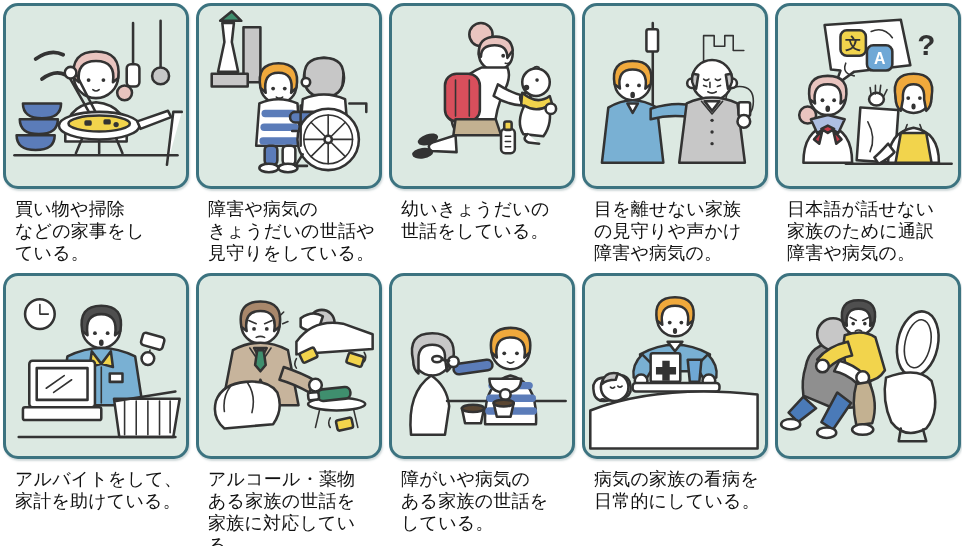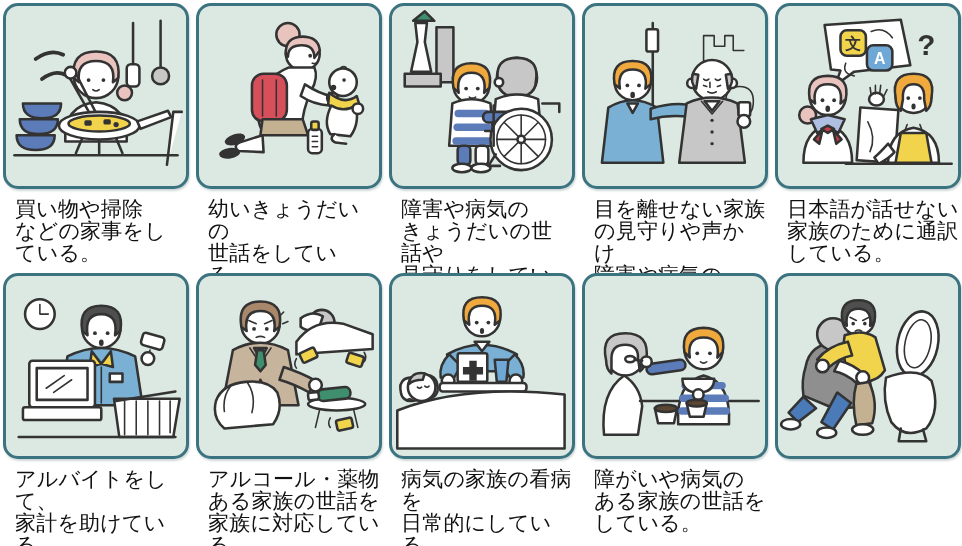--- a/index.html
+++ b/index.html
@@ -4,21 +4,21 @@
 <style>
   html,body{margin:0;padding:0;background:#fff;}
   #page{position:relative;width:962px;height:546px;background:#fff;overflow:hidden;
         font-family:"Liberation Sans","DejaVu Sans",sans-serif;}
   .grid{display:grid;grid-template-columns:repeat(5,186px);grid-auto-rows:270px;
         column-gap:7px;padding:3px 0 0 3px;}
   .card{box-sizing:border-box;width:186px;height:186px;border:3px solid var(--card-border,#3c7380);
         border-radius:15px;background:var(--card-background,#dce9e2);overflow:hidden;
         box-shadow:1px 2px 2px rgba(120,145,150,.35);}
   .card svg{display:block;width:100%;height:100%;}
-  .caption{padding:9px 2px 0 12px;font-size:21px;line-height:22px;color:var(--text,#111);
+  .caption{padding:9px 2px 0 12px;font-size:18px;line-height:22px;color:var(--text,#111);
            white-space:pre-line;letter-spacing:.2px;}
   
   svg *{stroke:var(--outline,#333);stroke-width:2.4;stroke-linecap:round;stroke-linejoin:round;}
   svg text{stroke:none;font-family:"Liberation Sans","DejaVu Sans",sans-serif;}
   .o{fill:none}.thin{stroke-width:1.5}.thick{stroke-width:3.6}
   .w{fill:#fff}
   .ink{fill:#333;stroke:none}
   .f-yel{fill:var(--accent-yellow,#f2d44c)}
   .f-red{fill:var(--accent-red,#d84f5c)}
   .f-org{fill:var(--accent-orange,#f0a93c)}
@@ -77,54 +77,20 @@
         </svg>
       </div>
       <div class="caption">買い物や掃除
 などの家事をし
 ている。</div>
     </div>
 
     <div class="cell">
       <div class="card">
         <svg viewBox="0 0 170 170">
-          <circle cx="84" cy="27" r="11" class="f-pink"></circle>
-          <circle cx="98" cy="45" r="16" class="w"></circle>
-          <path class="f-pink" d="M82 46 q-1 -17 16 -17 q15 0 16 13 l-5 7 q0 -12 -12 -12 q-13 0 -13 11 z"></path>
-          <circle cx="105" cy="47" r="1.8" class="ink"></circle>
-          <path class="o thin" d="M107 54 q3 1 5 -1"></path>
-          <path class="w" d="M85 58 Q60 68 56 93 Q54 112 62 121 L96 121 Q98 96 106 80 Q113 67 109 58 Z"></path>
-          <rect x="50" y="64" width="33" height="45" rx="11" class="f-red"></rect>
-          <path class="o thin" d="M60 70 v34 M73 70 v34" stroke="#8e2a36"></path>
-          <path class="f-khaki" d="M60 107 h38 l5 15 h-45 z"></path>
-          <path class="w" d="M60 122 l-22 7 q-6 3 -1 8 l24 1 z"></path>
-          <ellipse cx="34" cy="126" rx="10" ry="5" class="ink" transform="rotate(-18 34 126)"></ellipse>
-          <ellipse cx="29" cy="139" rx="10" ry="5" class="ink" transform="rotate(-8 29 139)"></ellipse>
-          <path class="w" d="M100 74 q14 9 25 11 l-2 9 q-15 -1 -27 -9 z"></path>
-          <circle cx="126" cy="87" r="5" class="w"></circle>
-          <circle cx="136" cy="72" r="13" class="w"></circle>
-          <path class="o thin" d="M133 59 q3 -3 6 -1"></path>
-          <circle cx="137" cy="70" r="1.7" class="ink"></circle>
-          <circle cx="127" cy="77" r="2.6" class="ink"></circle>
-          <path class="f-yel" d="M123 82 q14 12 26 3 l3 10 q-15 11 -30 -2 z"></path>
-          <path class="w" d="M125 94 q-8 16 -1 27 l19 2 q9 -12 5 -29 q-12 7 -23 0 z"></path>
-          <circle cx="150" cy="97" r="5" class="w"></circle>
-          <path class="w" d="M128 121 q-6 5 1 8 l10 1"></path>
-          <rect x="103" y="116" width="13" height="23" rx="4" class="w"></rect>
-          <rect x="106" y="109" width="7" height="8" rx="2" class="f-yel"></rect>
-          <path class="o thin" d="M107 123 h5 M107 128 h5 M107 133 h5"></path>
-        </svg>
-      </div>
-      <div class="caption">幼いきょうだいの
-世話をしている。</div>
-    </div>
-
-    <div class="cell">
-      <div class="card">
-        <svg viewBox="0 0 170 170">
           <path class="f-green" d="M20 14 l11 -9 l9 9 z"></path>
           <path class="w" d="M22 16 h11 l-2 18 l6 28 h-19 l6 -28 z"></path>
           <rect x="42" y="20" width="16" height="52" class="f-gray"></rect>
           <rect x="12" y="64" width="34" height="12" class="f-gray"></rect>
           <circle cx="118" cy="68" r="19" class="w"></circle>
           <path class="f-gray" d="M100 70 q-3 -21 18 -21 q21 0 18 21 q0 10 -8 14 h-20 q-8 -4 -8 -14 z"></path>
           <circle cx="101" cy="72" r="4" class="w"></circle>
           <path class="w" d="M98 88 q20 -9 40 0 l3 35 h-46 z"></path>
           <circle cx="75" cy="75" r="17" class="w"></circle>
           <path class="f-org" d="M58 77 q-4 -23 17 -23 q21 0 17 23 l-5 5 q3 -19 -12 -19 q-15 0 -12 19 z"></path>
@@ -144,20 +110,54 @@
           <circle cx="122" cy="126" r="23" class="o thin"></circle>
           <path class="o thin" d="M99 126 h46 M122 103 v46 M106 110 l32 32 M138 110 l-32 32"></path>
           <circle cx="122" cy="126" r="3.5" class="w"></circle>
           <path class="o" d="M96 94 v38 M96 118 h-8 M142 92 h16 v8"></path>
           <path class="o" d="M98 140 l-7 11 h11"></path>
         </svg>
       </div>
       <div class="caption">障害や病気の
 きょうだいの世話や
 見守りをしている。</div>
+    </div>
+
+    <div class="cell">
+      <div class="card">
+        <svg viewBox="0 0 170 170">
+          <circle cx="84" cy="27" r="11" class="f-pink"></circle>
+          <circle cx="98" cy="45" r="16" class="w"></circle>
+          <path class="f-pink" d="M82 46 q-1 -17 16 -17 q15 0 16 13 l-5 7 q0 -12 -12 -12 q-13 0 -13 11 z"></path>
+          <circle cx="105" cy="47" r="1.8" class="ink"></circle>
+          <path class="o thin" d="M107 54 q3 1 5 -1"></path>
+          <path class="w" d="M85 58 Q60 68 56 93 Q54 112 62 121 L96 121 Q98 96 106 80 Q113 67 109 58 Z"></path>
+          <rect x="50" y="64" width="33" height="45" rx="11" class="f-red"></rect>
+          <path class="o thin" d="M60 70 v34 M73 70 v34" stroke="#8e2a36"></path>
+          <path class="f-khaki" d="M60 107 h38 l5 15 h-45 z"></path>
+          <path class="w" d="M60 122 l-22 7 q-6 3 -1 8 l24 1 z"></path>
+          <ellipse cx="34" cy="126" rx="10" ry="5" class="ink" transform="rotate(-18 34 126)"></ellipse>
+          <ellipse cx="29" cy="139" rx="10" ry="5" class="ink" transform="rotate(-8 29 139)"></ellipse>
+          <path class="w" d="M100 74 q14 9 25 11 l-2 9 q-15 -1 -27 -9 z"></path>
+          <circle cx="126" cy="87" r="5" class="w"></circle>
+          <circle cx="136" cy="72" r="13" class="w"></circle>
+          <path class="o thin" d="M133 59 q3 -3 6 -1"></path>
+          <circle cx="137" cy="70" r="1.7" class="ink"></circle>
+          <circle cx="127" cy="77" r="2.6" class="ink"></circle>
+          <path class="f-yel" d="M123 82 q14 12 26 3 l3 10 q-15 11 -30 -2 z"></path>
+          <path class="w" d="M125 94 q-8 16 -1 27 l19 2 q9 -12 5 -29 q-12 7 -23 0 z"></path>
+          <circle cx="150" cy="97" r="5" class="w"></circle>
+          <path class="w" d="M128 121 q-6 5 1 8 l10 1"></path>
+          <rect x="103" y="116" width="13" height="23" rx="4" class="w"></rect>
+          <rect x="106" y="109" width="7" height="8" rx="2" class="f-yel"></rect>
+          <path class="o thin" d="M107 123 h5 M107 128 h5 M107 133 h5"></path>
+        </svg>
+      </div>
+      <div class="caption">幼いきょうだいの
+世話をしている。</div>
     </div>
 
     <div class="cell">
       <div class="card">
         <svg viewBox="0 0 170 170">
           <path class="o thin" d="M112 54 V28 h10 v10 h10 v-10 h8 v14 h10"></path>
           <path class="o thin" d="M146 76 q13 0 13 14 q0 15 -13 15 q-13 0 -13 -15 q0 -14 13 -14 z M146 105 v13"></path>
           <line x1="64" y1="16" x2="64" y2="134" class="o"></line>
           <rect x="58" y="22" width="11" height="21" rx="2" class="w"></rect>
           <rect x="58" y="110" width="11" height="21" rx="2" class="w"></rect>
@@ -223,21 +223,21 @@
           <ellipse cx="128" cy="95" rx="2" ry="2.8" class="ink"></ellipse>
           <path class="w" d="M104 148 q0 -29 24 -33 q24 4 24 33 z"></path>
           <path class="f-yel" d="M116 120 h24 l5 28 h-34 z"></path>
           <path class="o thin" d="M119 120 l3 -8 M137 120 l-3 -8"></path>
           <path class="w" d="M104 130 q-8 9 -13 13 l4 6 q10 -5 15 -11 z"></path>
           <line x1="64" y1="149" x2="164" y2="149" class="o"></line>
         </svg>
       </div>
       <div class="caption">日本語が話せない
 家族のために通訳
-している。</div>
+障害や病気の。</div>
     </div>
 
     <div class="cell">
       <div class="card">
         <svg viewBox="0 0 170 170">
           <circle cx="32" cy="36" r="14" class="w"></circle>
           <path class="o thin" d="M32 27 v9 h8"></path>
           <circle cx="90" cy="50" r="18" class="w"></circle>
           <path class="f-dark" d="M72 52 q-4 -24 18 -24 q22 0 18 24 l-5 4 q3 -20 -13 -20 q-16 0 -13 20 z"></path>
           <circle cx="84" cy="54" r="1.8" class="ink"></circle>
@@ -305,20 +305,57 @@
         </svg>
       </div>
       <div class="caption">アルコール・薬物
 ある家族の世話を
 家族に対応している。</div>
     </div>
 
     <div class="cell">
       <div class="card">
         <svg viewBox="0 0 170 170">
+          <circle cx="38" cy="76" r="18" class="w"></circle>
+          <path class="f-gray" d="M20 80 q-6 -26 18 -26 q23 0 20 24 q-1 8 -6 12 l-2 -12 q1 -13 -12 -13 q-13 0 -13 13 v14 q-5 -4 -5 -12 z"></path>
+          <circle cx="47" cy="78" r="1.8" class="ink"></circle>
+          <ellipse cx="52" cy="85" rx="2" ry="2.6" class="ink"></ellipse>
+          <path class="w" d="M18 150 q-4 -40 19 -56 q15 10 17 29 l-4 27 z"></path>
+          <line x1="52" y1="118" x2="164" y2="118" class="o"></line>
+          <circle cx="112" cy="70" r="18" class="w"></circle>
+          <path class="f-org" d="M94 72 q-4 -23 18 -23 q22 0 18 23 l-5 5 q3 -19 -13 -19 q-16 0 -13 19 z"></path>
+          <circle cx="106" cy="73" r="1.8" class="ink"></circle>
+            <circle cx="118" cy="73" r="1.8" class="ink"></circle>
+          <path class="o thin" d="M109 81 q3 2.5 6 0"></path>
+          <path class="w" d="M88 140 q-2 -40 24 -46 q26 6 24 46 z"></path>
+          <rect x="91" y="100" width="42" height="7" rx="3.5" class="f-stripe" style="stroke:none"></rect>
+          <rect x="89" y="112" width="47" height="7" rx="3.5" class="f-stripe" style="stroke:none"></rect>
+          <rect x="88" y="124" width="49" height="7" rx="3.5" class="f-stripe" style="stroke:none"></rect>
+          <g transform="rotate(-8 76 86)">
+              <rect x="58" y="81" width="37" height="10" rx="5" class="f-stripe"></rect>
+            </g>
+          <circle cx="58" cy="81" r="5" class="w"></circle>
+          <line x1="54" y1="80" x2="46" y2="79" class="o"></line>
+          <ellipse cx="42.5" cy="78.5" rx="4.5" ry="3" class="w"></ellipse>
+          <path class="w" d="M92 97 h30 q0 13 -15 13 q-15 0 -15 -13 z"></path>
+          <circle cx="107" cy="112" r="5" class="w"></circle>
+          <path class="w" d="M66 125 h21 l-3 14 h-15 z"></path>
+          <ellipse cx="76.5" cy="125" rx="10.5" ry="3.5" fill="#5a4632"></ellipse>
+          <path class="w" d="M96 120 h19 l-3 13 h-13 z"></path>
+          <ellipse cx="105.5" cy="120" rx="9.5" ry="3.2" fill="#5a4632"></ellipse>
+        </svg>
+      </div>
+      <div class="caption">障がいや病気の
+ある家族の世話を
+している。</div>
+    </div>
+
+    <div class="cell">
+      <div class="card">
+        <svg viewBox="0 0 170 170">
           <circle cx="85" cy="40" r="17" class="w"></circle>
           <path class="f-org" d="M68 42 q-4 -22 17 -22 q21 0 17 22 l-5 4 q3 -18 -12 -18 q-15 0 -12 18 z"></path>
           <circle cx="80" cy="44" r="1.8" class="ink"></circle>
             <circle cx="91" cy="44" r="1.8" class="ink"></circle>
           <ellipse cx="85" cy="52" rx="2" ry="2.8" class="ink"></ellipse>
           <path class="f-blue" d="M52 74 q33 -18 66 0 l-2 16 h-62 z"></path>
           <path class="w" d="M78 62 l7 9 l7 -9 z"></path>
           <path class="f-blue" d="M54 74 q-10 10 -8 22 l11 4 q4 -10 9 -14 z"></path>
           <path class="f-blue" d="M116 74 q10 10 8 22 l-11 4 q-4 -10 -9 -14 z"></path>
           <circle cx="53" cy="99" r="6" class="w"></circle>
@@ -331,57 +368,20 @@
               <rect x="8" y="95" width="35" height="22" rx="9" class="w"></rect>
             </g>
           <circle cx="28" cy="105" r="13" class="w"></circle>
           <path class="f-gray" d="M16 101 q2 -11 15 -9 l-2 6 q-9 0 -13 4 z"></path>
           <path class="o thin" d="M24 105 q2 2 4 0 M31 104 q2 2 4 0 M14 117 q3 -2 5 0 M19 122 q3 -2 5 0"></path>
           <path class="w" d="M5 127 Q70 102 163 112 L163 163 L5 163 Z"></path>
         </svg>
       </div>
       <div class="caption">病気の家族の看病を
 日常的にしている。</div>
-    </div>
-
-    <div class="cell">
-      <div class="card">
-        <svg viewBox="0 0 170 170">
-          <circle cx="38" cy="76" r="18" class="w"></circle>
-          <path class="f-gray" d="M20 80 q-6 -26 18 -26 q23 0 20 24 q-1 8 -6 12 l-2 -12 q1 -13 -12 -13 q-13 0 -13 13 v14 q-5 -4 -5 -12 z"></path>
-          <circle cx="47" cy="78" r="1.8" class="ink"></circle>
-          <ellipse cx="52" cy="85" rx="2" ry="2.6" class="ink"></ellipse>
-          <path class="w" d="M18 150 q-4 -40 19 -56 q15 10 17 29 l-4 27 z"></path>
-          <line x1="52" y1="118" x2="164" y2="118" class="o"></line>
-          <circle cx="112" cy="70" r="18" class="w"></circle>
-          <path class="f-org" d="M94 72 q-4 -23 18 -23 q22 0 18 23 l-5 5 q3 -19 -13 -19 q-16 0 -13 19 z"></path>
-          <circle cx="106" cy="73" r="1.8" class="ink"></circle>
-            <circle cx="118" cy="73" r="1.8" class="ink"></circle>
-          <path class="o thin" d="M109 81 q3 2.5 6 0"></path>
-          <path class="w" d="M88 140 q-2 -40 24 -46 q26 6 24 46 z"></path>
-          <rect x="91" y="100" width="42" height="7" rx="3.5" class="f-stripe" style="stroke:none"></rect>
-          <rect x="89" y="112" width="47" height="7" rx="3.5" class="f-stripe" style="stroke:none"></rect>
-          <rect x="88" y="124" width="49" height="7" rx="3.5" class="f-stripe" style="stroke:none"></rect>
-          <g transform="rotate(-8 76 86)">
-              <rect x="58" y="81" width="37" height="10" rx="5" class="f-stripe"></rect>
-            </g>
-          <circle cx="58" cy="81" r="5" class="w"></circle>
-          <line x1="54" y1="80" x2="46" y2="79" class="o"></line>
-          <ellipse cx="42.5" cy="78.5" rx="4.5" ry="3" class="w"></ellipse>
-          <path class="w" d="M92 97 h30 q0 13 -15 13 q-15 0 -15 -13 z"></path>
-          <circle cx="107" cy="112" r="5" class="w"></circle>
-          <path class="w" d="M66 125 h21 l-3 14 h-15 z"></path>
-          <ellipse cx="76.5" cy="125" rx="10.5" ry="3.5" fill="#5a4632"></ellipse>
-          <path class="w" d="M96 120 h19 l-3 13 h-13 z"></path>
-          <ellipse cx="105.5" cy="120" rx="9.5" ry="3.2" fill="#5a4632"></ellipse>
-        </svg>
-      </div>
-      <div class="caption">障がいや病気の
-ある家族の世話を
-している。</div>
     </div>
 
     <div class="cell">
       <div class="card">
         <svg viewBox="0 0 170 170">
           <g transform="rotate(12 132 64)">
               <ellipse cx="132" cy="64" rx="19" ry="31" class="w"></ellipse>
               <ellipse cx="132" cy="64" rx="12" ry="23" class="o thin"></ellipse>
             </g>
           <path class="w" d="M102 96 q30 -11 43 3 q9 28 -5 45 q-20 11 -33 -6 q-9 -20 -5 -42 z"></path>

